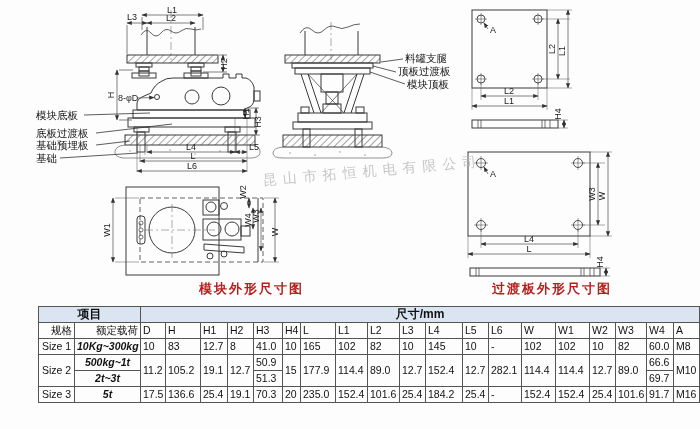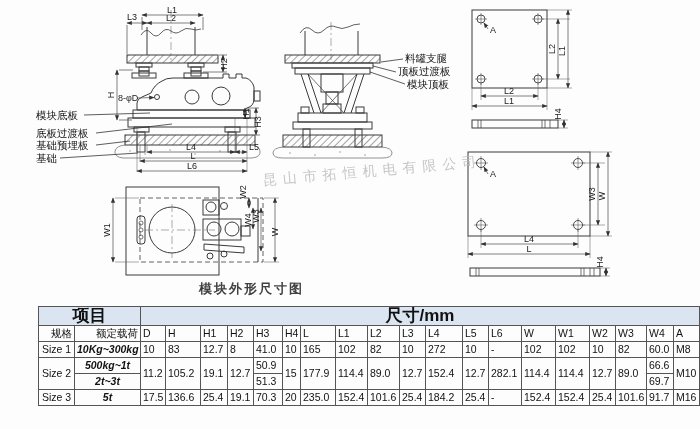--- a/index.html
+++ b/index.html
@@ -1,27 +1,27 @@
 <!DOCTYPE html>
 <html><head>
 <meta charset="utf-8">
 <style>
   html,body{margin:0;padding:0;}
   body{width:700px;height:429px;position:relative;background:#fdfdfd;font-family:"Liberation Sans",sans-serif;overflow:hidden;}
   .canvas{position:absolute;inset:0;}
   svg{position:absolute;overflow:visible;}
   svg text{font-family:"Liberation Sans",sans-serif;font-size:9px;fill:#222;}
   svg text.cjk{font-family:"Liberation Serif",serif;font-size:10.5px;fill:#111;}
-  .caption{position:absolute;font-family:"Liberation Serif",serif;font-size:13px;font-weight:600;color:#404040;letter-spacing:2px;white-space:nowrap;}
+  .caption{position:absolute;font-family:"Liberation Serif",serif;font-size:13px;font-weight:600;color:#b91c1c;letter-spacing:2px;white-space:nowrap;}
   .watermark{position:absolute;left:263px;top:172px;transform:rotate(-5deg);transform-origin:left center;
              font-size:14px;letter-spacing:6px;color:#bdbdbd;opacity:.85;white-space:nowrap;
              font-family:"Liberation Serif",serif;}
   table.dim{position:absolute;left:38px;top:306px;width:656px;border-collapse:collapse;table-layout:fixed;border:1.5px solid #333;}
   table.dim td{border:1px solid #555;font-size:10.5px;color:#111;padding:0 2px;height:15px;line-height:1.05;white-space:nowrap;overflow:hidden;vertical-align:middle;}
-  tr.h1 td{background:#dbe5f1;text-align:center;font-size:17px;font-weight:600;}
+  tr.h1 td{background:#dbe5f1;text-align:center;font-size:12px;font-weight:600;}
   td.c{text-align:right;}
   td.sz{text-align:center;font-size:11px;}
   td.small{font-size:9px;text-align:center;font-weight:600;font-style:italic;}
   .note{position:absolute;left:36px;top:405px;font-size:11.5px;font-weight:bold;color:#111;font-family:"Liberation Serif",serif;white-space:nowrap;}
 </style>
 </head>
 <body>
 
 <div class="canvas">
 
@@ -307,20 +307,21 @@
       <line x1="158" y1="25" x2="158" y2="68" marker-start="url(#ar)" marker-end="url(#ar)"></line>
     </g>
     <text x="7" y="47" text-anchor="middle" transform="rotate(-90 7 47)">W1</text>
     <text x="175" y="49" text-anchor="middle" transform="rotate(-90 175 49)">W</text>
     <text x="143" y="9" text-anchor="middle" transform="rotate(-90 143 9)">W2</text>
     <text x="148" y="37" text-anchor="middle" transform="rotate(-90 148 37)">W4</text>
     <text x="156" y="33" text-anchor="middle" transform="rotate(-90 156 33)">W3</text>
   </svg>
 
   <div class="caption" style="left:199px;top:280px">模块外形尺寸图</div>
+  <div class="caption" style="left:492px;top:280px">过渡板外形尺寸图</div>
 
   <div class="watermark">昆山市拓恒机电有限公司</div>
 
   <table class="dim">
     <colgroup>
       <col style="width:36px">
         <col style="width:66px">
         <col style="width:25px">
         <col style="width:35px">
       <col style="width:27px">
@@ -375,21 +376,21 @@
       <td>10</td>
       <td>83</td>
       <td>12.7</td>
       <td>8</td>
       <td>41.0</td>
       <td>10</td>
       <td>165</td>
       <td>102</td>
       <td>82</td>
       <td>10</td>
-      <td>272</td>
+      <td>145</td>
       <td>10</td>
       <td>-</td>
       <td>102</td>
       <td>102</td>
       <td>10</td>
       <td>82</td>
       <td>60.0</td>
       <td>M8</td>
     </tr>
     <tr>

